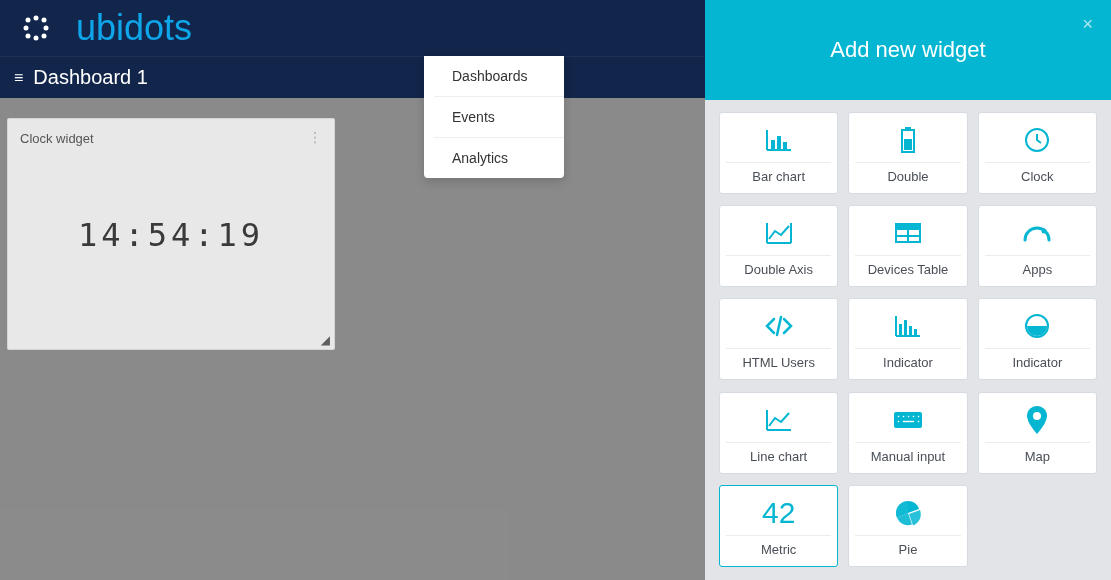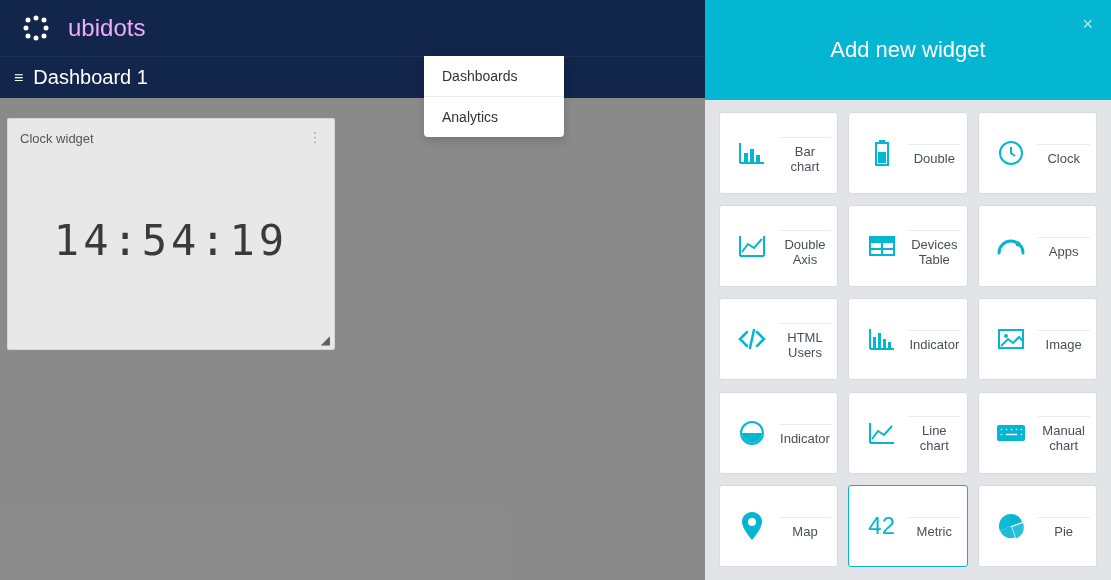--- a/index.html
+++ b/index.html
@@ -10,24 +10,24 @@
       height: 56px;
       background: #12254a;
       display: flex;
       align-items: center;
       color: #fff;
       padding: 0 20px;
     }
     .logo {
       display: flex;
       align-items: center;
-      gap: 16px;
-      font-size: 24px;
+      gap: 24px;
+      font-size: 36px;
       font-weight: 500;
-      color: #f0abfc;
+      color: #0ea5e9;
     }
     .logo-dots {
       width: 32px;
       height: 32px;
       display: grid;
       place-content: center;
     }
     .navitems {
       margin-left: auto;
       display: flex;
@@ -70,20 +70,21 @@
       box-shadow: 0 4px 10px rgba(0,0,0,0.15);
       z-index: 50;
       overflow: hidden;
     }
     .dropdown-item {
       padding: 12px 18px;
       font-size: 14px;
       color: #333;
       cursor: pointer;
       border-top: 1px solid #eee;
+      margin-left: 10px;
     }
     .dropdown-item:first-child { border-top: none; }
 
     
     .clock-card {
       position: absolute;
       top: 118px;
       left: 7px;
       width: 328px;
       height: 232px;
@@ -100,21 +101,21 @@
     .clock-menu {
       position: absolute;
       top: 10px;
       right: 12px;
       color: #aaa;
       font-size: 14px;
       cursor: pointer;
     }
     .clock-digits {
       font-family: "Lucida Console", Monaco, monospace;
-      font-size: 42px;
+      font-size: 32px;
       color: #3a3a3a;
       text-align: center;
       margin-top: 70px;
       letter-spacing: 4px;
     }
     .clock-resize {
       position: absolute;
       right: 4px;
       bottom: 2px;
       color: #5f5f5f;
@@ -158,21 +159,21 @@
       display: grid;
       grid-template-columns: repeat(3, 1fr);
       gap: 10px;
       overflow-y: auto;
     }
     .widget-card {
       background: #fff;
       border: 1px solid #d5dbe1;
       border-radius: 3px;
       display: flex;
-      flex-direction: row;
+      flex-direction: column;
       align-items: center;
       justify-content: center;
       padding: 8px 6px;
       cursor: pointer;
       height: 82px;
     }
     .widget-card.selected { border-color: #04b6d2; }
     .widget-icon {
       height: 36px;
       width: 100%;
@@ -184,21 +185,21 @@
     .widget-label {
       width: 100%;
       text-align: center;
       font-size: 13px;
       color: #4a4f57;
       padding-top: 6px;
       border-top: 1px solid #ececec;
       margin-top: 4px;
     }
     .metric-num {
-      font-size: 24px;
+      font-size: 30px;
       color: #04b6d2;
       font-weight: 300;
     }
 
     
     .dim {
       position: absolute;
       top: 98px;
       left: 0;
       right: 406px;
@@ -247,20 +248,21 @@
 
 <div class="subheader">
   <span class="hamburger-glyph">≡</span>
   <span>Dashboard 1</span>
 </div>
 
 <div class="dim"></div>
 
 <div class="dropdown">
   <div class="dropdown-item">Dashboards</div>
+  <div class="dropdown-item">Events</div>
   <div class="dropdown-item">Analytics</div>
 </div>
 
 <div class="clock-card" style="z-index:10;">
   <div class="clock-title">Clock widget</div>
   <div class="clock-menu">⋮</div>
   <div class="clock-digits">14:54:19</div>
   <div class="clock-resize">◢</div>
 </div>
 
@@ -357,30 +359,20 @@
             <line x1="2" y1="22" x2="26" y2="22"></line>
           <rect x="5" y="10" width="3" height="12" fill="#04b6d2" stroke="none"></rect>
           <rect x="10" y="6" width="3" height="16" fill="#04b6d2" stroke="none"></rect>
           <rect x="15" y="12" width="3" height="10" fill="#04b6d2" stroke="none"></rect>
           <rect x="20" y="15" width="3" height="7" fill="#04b6d2" stroke="none"></rect>
         </svg>
       </div>
       <div class="widget-label">Indicator</div>
     </div>
 
-    <div class="widget-card">
-      <div class="widget-icon">
-        <svg width="28" height="22" viewBox="0 0 28 22" fill="none" stroke="#04b6d2" stroke-width="2">
-          <rect x="2" y="2" width="24" height="18"></rect>
-            <circle cx="9" cy="8" r="2" fill="#04b6d2" stroke="none"></circle>
-          <polyline points="4,18 11,11 16,15 22,9 26,13" fill="none"></polyline>
-        </svg>
-      </div>
-      <div class="widget-label">Image</div>
-    </div>
 
     <div class="widget-card">
       <div class="widget-icon">
         <svg width="26" height="26" viewBox="0 0 26 26" fill="none" stroke="#04b6d2" stroke-width="2">
           <circle cx="13" cy="13" r="11"></circle>
           <path d="M3 13 A10 10 0 0 0 23 13 Z" fill="#04b6d2" stroke="none"></path>
         </svg>
       </div>
       <div class="widget-label">Indicator</div>
     </div>
@@ -403,21 +395,21 @@
           <rect x="5" y="5" width="3" height="3" fill="#fff"></rect>
             <rect x="10" y="5" width="3" height="3" fill="#fff"></rect>
           <rect x="15" y="5" width="3" height="3" fill="#fff"></rect>
             <rect x="20" y="5" width="3" height="3" fill="#fff"></rect>
           <rect x="25" y="5" width="3" height="3" fill="#fff"></rect>
           <rect x="5" y="10" width="3" height="3" fill="#fff"></rect>
             <rect x="10" y="10" width="13" height="3" fill="#fff"></rect>
           <rect x="25" y="10" width="3" height="3" fill="#fff"></rect>
         </svg>
       </div>
-      <div class="widget-label">Manual chart</div>
+      <div class="widget-label">Manual input</div>
     </div>
 
     <div class="widget-card">
       <div class="widget-icon">
         <svg width="20" height="28" viewBox="0 0 20 28" fill="#04b6d2">
           <path d="M10 0C4.5 0 0 4.4 0 9.8 0 17 10 28 10 28s10-11 10-18.2C20 4.4 15.5 0 10 0z"></path>
           <circle cx="10" cy="10" r="4" fill="#fff"></circle>
         </svg>
       </div>
       <div class="widget-label">Map</div>

